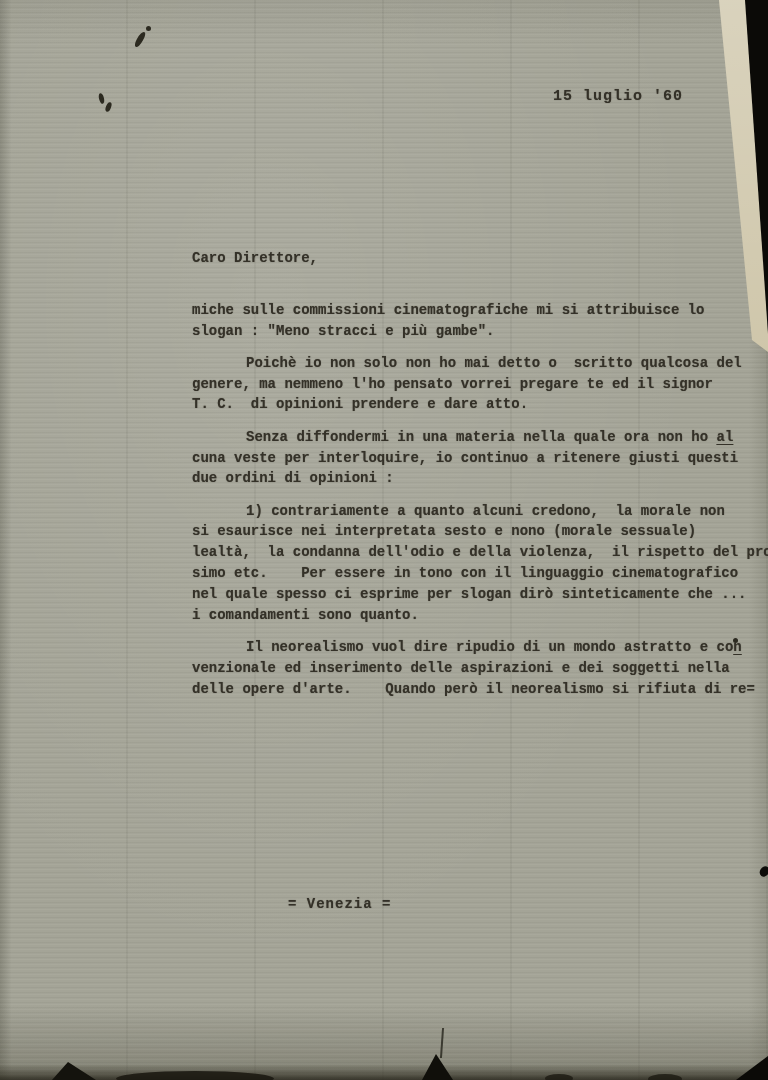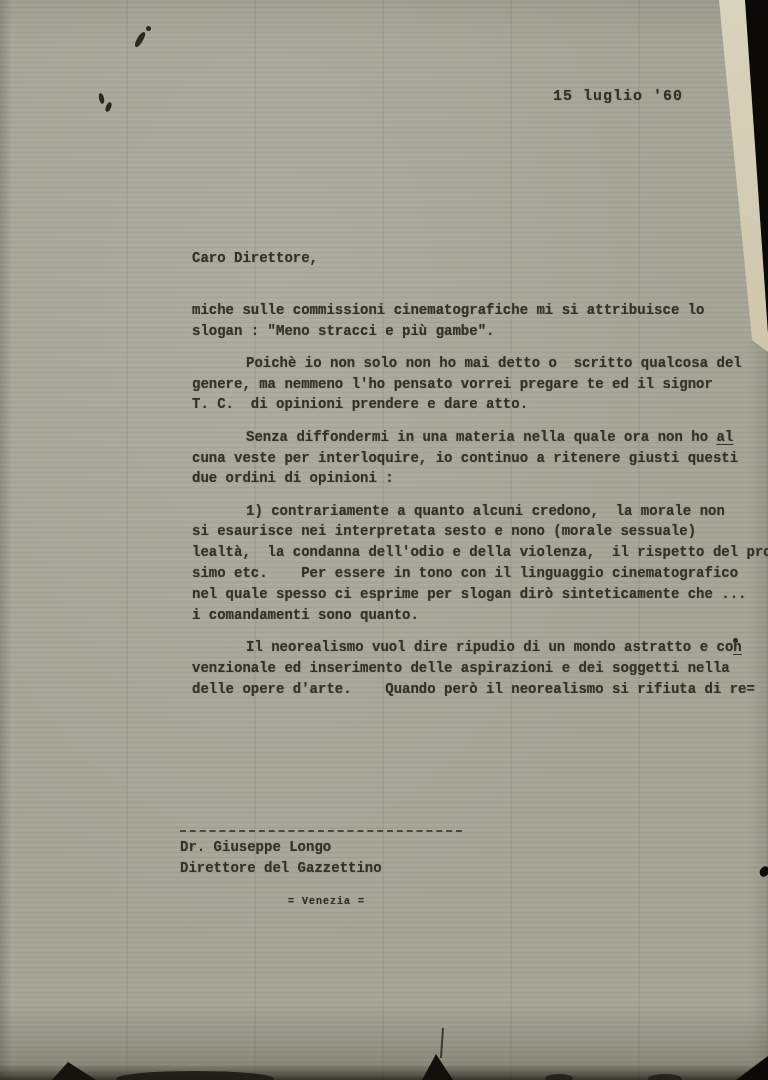--- a/index.html
+++ b/index.html
@@ -22,21 +22,21 @@
   
   #body-block{position:absolute; left:192px; top:248px; width:578px; font-size:14px; line-height:20.8px;}
   #salutation{margin-bottom:31px;}
   .para{margin:0 0 11.5px 0;}
   .line{white-space:pre;}
   .line.first{text-indent:54px;}
   .hyph-underline{text-decoration:underline; text-underline-offset:3px;}
   
   #signature-block{position:absolute; left:180px; top:830px; font-size:14px; line-height:20.8px;}
   #signature-rule{width:282px; height:0; border-top:2px dashed #3b3830; margin-bottom:5px; opacity:.85;}
-  #city-line{position:absolute; left:288px; top:896px; font-size:10px; letter-spacing:1px;}
+  #city-line{position:absolute; left:288px; top:896px; font-size:14px; letter-spacing:1px;}
   
   .speck{position:absolute; background:#2c2a20; border-radius:50%;}
   #speck-1{left:137px; top:31px; width:6px; height:17px; transform:rotate(28deg); border-radius:60% 40% 55% 45%;}
   #speck-2{left:146px; top:26px; width:5px; height:5px;}
   #speck-3{left:99px;  top:93px; width:5px; height:11px; transform:rotate(-14deg);}
   #speck-4{left:106px; top:102px; width:5px; height:10px; transform:rotate(22deg);}
   #speck-5{left:733px; top:638px; width:5px; height:5px;}
   #speck-6{left:760px; top:866px; width:9px; height:11px; transform:rotate(35deg); background:#0d0c09;}
   
   .overlay{position:absolute; left:0; top:0; width:768px; height:1080px; pointer-events:none;}
@@ -97,25 +97,20 @@
           <div class="line">i comandamenti sono quanto.</div>
         </div>
         <div class="para">
           <div class="line first">Il neorealismo vuol dire ripudio di un mondo astratto e co<span class="hyph-underline">n</span></div>
           <div class="line">venzionale ed inserimento delle aspirazioni e dei soggetti nella</div>
           <div class="line">delle opere d'arte.    Quando però il neorealismo si rifiuta di re=</div>
         </div>
       </div>
   </div>
 
-  <div id="signature-block" class="ink">
-    <div id="signature-rule"></div>
-    <div>Dr. Giuseppe Longo</div>
-    <div>Direttore del Gazzettino</div>
-  </div>
   <div id="city-line" class="ink">= Venezia =</div>
 
   <div class="overlay" id="underlay-page"></div>
   <div class="overlay" id="backing-top-right"></div>
   <div id="bottom-shade"></div>
   <div id="bottom-blob-left"></div>
   <div class="overlay" id="bottom-wedge-left"></div>
   <div class="overlay" id="bottom-triangle-mid"></div>
   <div id="bottom-scratch"></div>
   <div id="bottom-bump-1"></div>

